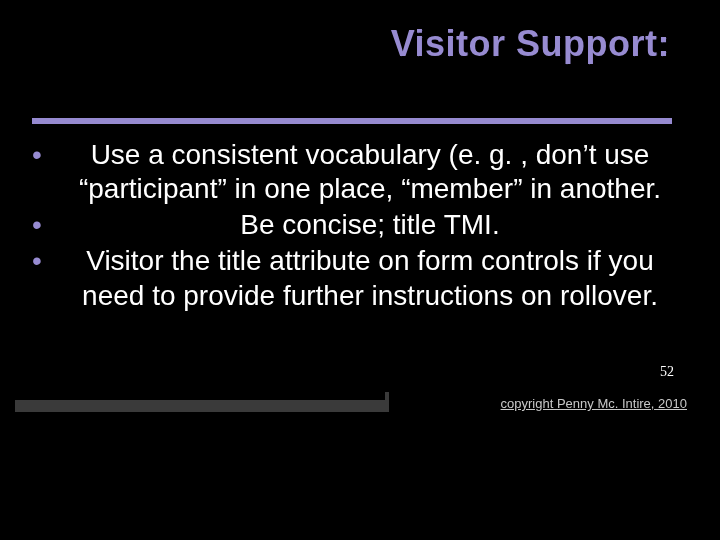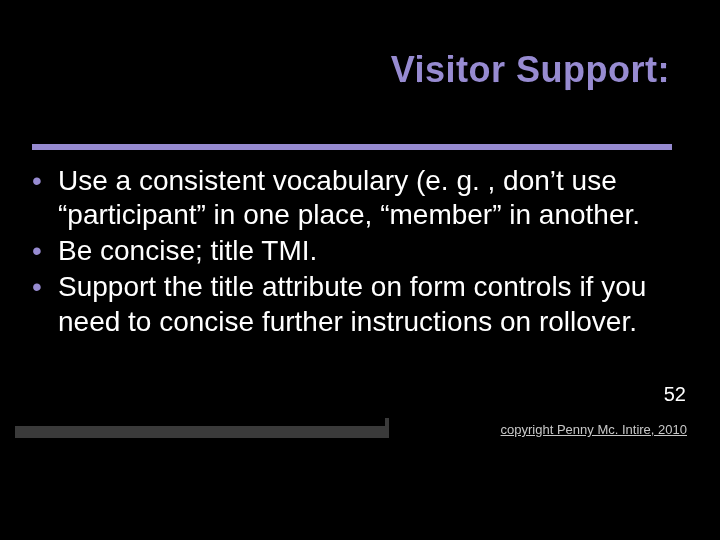--- a/index.html
+++ b/index.html
@@ -10,21 +10,20 @@
     background: #000000;
     font-family: Verdana, Geneva, Tahoma, sans-serif;
     overflow: hidden;
     position: relative;
   }
   .slide {
     position: relative;
     width: 720px;
     height: 412px;
     box-sizing: border-box;
-    margin-top: 26px;
   }
   .title-block {
     position: absolute;
     top: 24px;
     right: 50px;
     text-align: right;
   }
   .title-line {
     color: #978bd1;
     font-weight: 900;
@@ -60,33 +59,34 @@
   .marker {
     flex: 0 0 auto;
     width: 26px;
     color: #978bd1;
     font-size: 28px;
     line-height: 1.22;
     text-align: left;
   }
   .btxt {
     flex: 1 1 auto;
+    text-align: center;
   }
   .title-word {
     text-decoration-color: #6fa35e;
     text-decoration-thickness: 2px;
     text-underline-offset: 3px;
   }
   .page-num {
     position: absolute;
-    right: 34px;
+    right: 46px;
     bottom: 32px;
     color: #ffffff;
-    font-size: 20px;
-    font-family: Liberation Sans, sans-serif;
+    font-size: 14px;
+    font-family: Liberation Serif, serif;
   }
   .bottom-bar {
     position: absolute;
     left: 15px;
     bottom: 0;
     width: 720px;
     height: 24px;
   }
   .bottom-tab {
     position: absolute;
@@ -132,21 +132,21 @@
       <div class="btxt"><span>Use a consistent vocabulary (e. g. , don’t use “participant” in one place, “member” in another.</span><span class="title-word"></span><span></span></div>
     </div>
 
     <div class="bullet">
       <div class="marker">•</div>
       <div class="btxt"><span>Be concise; title TMI.</span><span class="title-word"></span><span></span></div>
     </div>
 
     <div class="bullet">
       <div class="marker">•</div>
-      <div class="btxt"><span>Support the </span><span class="title-word">title</span><span> attribute on form controls if you need to concise further instructions on rollover.</span></div>
+      <div class="btxt"><span>Visitor the </span><span class="title-word">title</span><span> attribute on form controls if you need to provide further instructions on rollover.</span></div>
     </div>
 
   </div>
 
   <div class="page-num">52</div>
 
   <div class="bottom-bar">
     <div class="bottom-tab"></div>
     <div class="bottom-tab2"></div>
     <div class="copyright">copyright Penny Mc. Intire, 2010</div>

